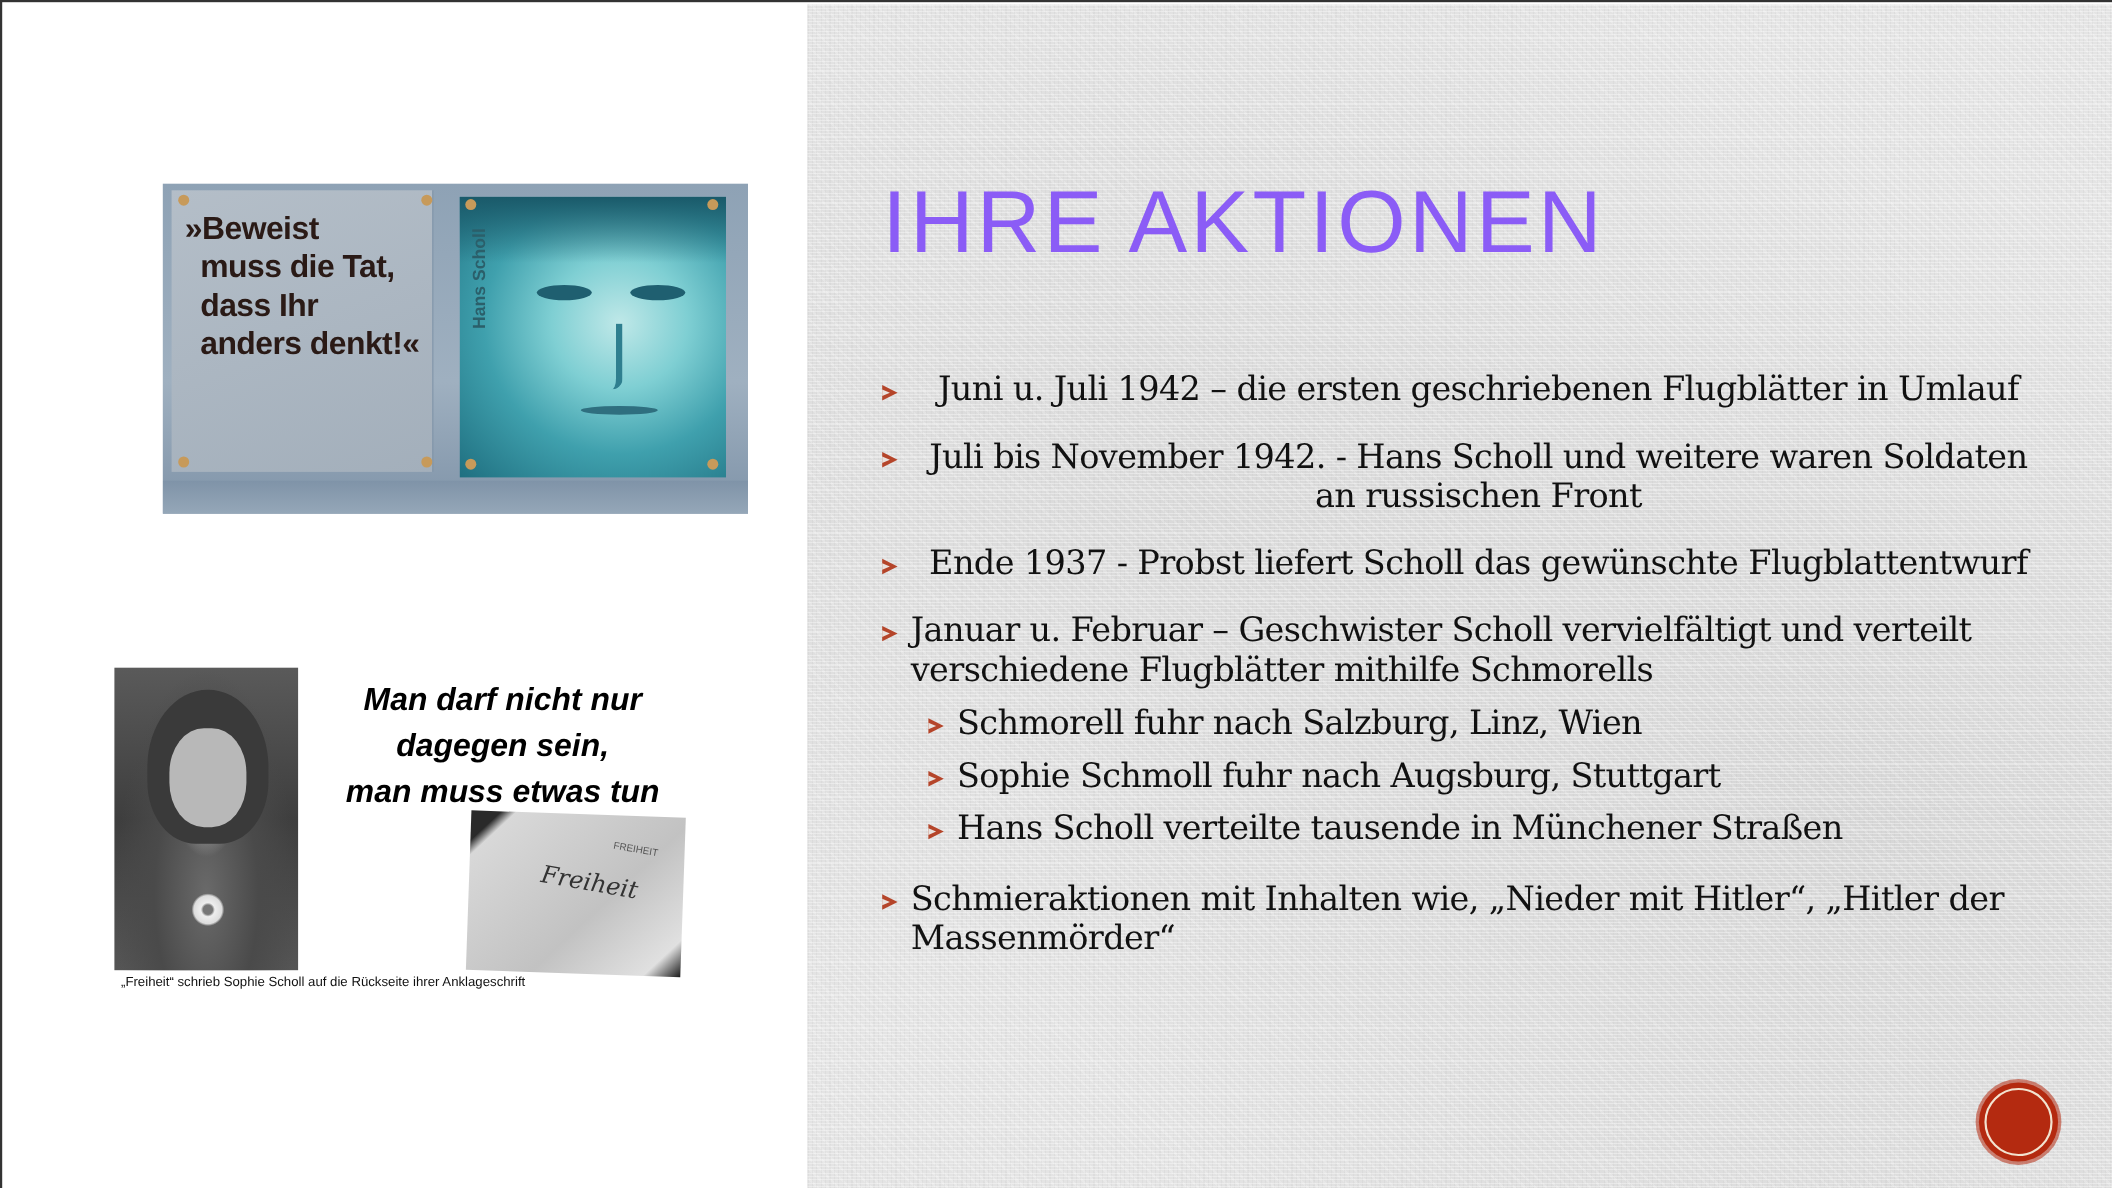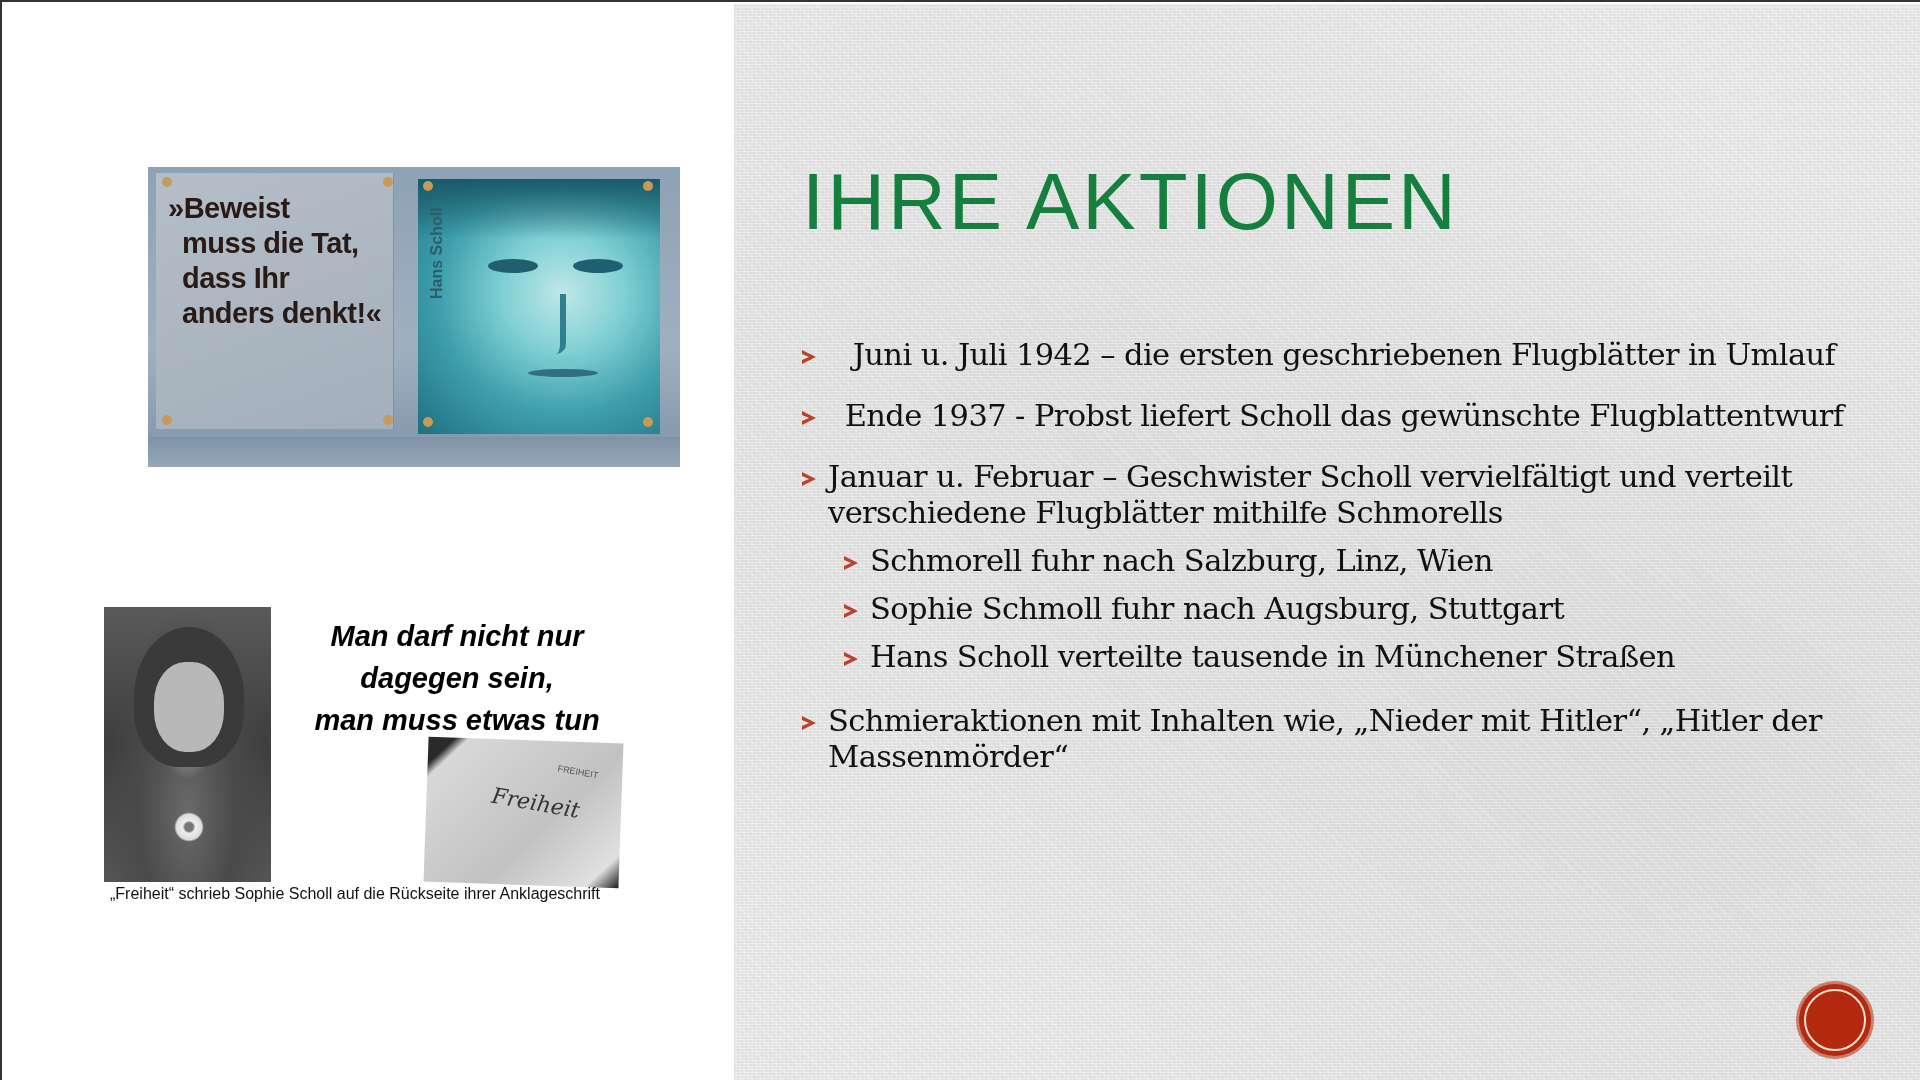--- a/index.html
+++ b/index.html
@@ -99,28 +99,28 @@
     .freiheit-word {
       position: absolute; left: 65px; top: 50px;
       font-family: "DejaVu Serif", serif; font-style: italic; font-size: 22px; color: #333;
       transform: rotate(8deg);
     }
     .freiheit-small {
       position: absolute; left: 130px; top: 25px; font-family: "Liberation Sans", sans-serif; font-size: 9px; color: #555; transform: rotate(8deg);
     }
     .caption {
       position: absolute; left: 0; top: 278px; width: 535px;
-      font-family: "Liberation Sans", sans-serif; font-size: 16px; color: #111; padding-left: 6px;
+      font-family: "Liberation Sans", sans-serif; font-size: 12px; color: #111; padding-left: 6px;
     }
 
     
     .slide-title {
       position: absolute; left: 800px; top: 150px;
       font-family: "Liberation Sans", sans-serif; font-size: 80px; font-weight: normal;
-      letter-spacing: 3px; color: #15803d; line-height: 100px;
+      letter-spacing: 3px; color: #8b5cf6; line-height: 100px;
     }
 
     
     .bullets {
       position: absolute; left: 798px; top: 335px; width: 1060px;
       font-family: "DejaVu Serif", serif; color: #111;
     }
     .bullet {
       position: relative; padding-left: 28px; font-size: 30.5px; line-height: 36px;
       letter-spacing: -0.6px;
@@ -209,20 +209,24 @@
 
   <h1 class="slide-title">IHRE AKTIONEN</h1>
 
   <div class="bullets">
     <div class="bullet gap">
       <span class="arrow"></span>
       <span>Juni u. Juli 1942 – die ersten geschriebenen Flugblätter in Umlauf</span>
     </div>
     <div class="bullet gap">
       <span class="arrow"></span>
+      <span>Juli bis November 1942. - Hans Scholl und weitere waren Soldaten an russischen Front</span>
+    </div>
+    <div class="bullet gap">
+      <span class="arrow"></span>
       <span>Ende 1937 -  Probst liefert Scholl das gewünschte Flugblattentwurf</span>
     </div>
     <div class="bullet" style="margin-bottom:12px;">
       <span class="arrow"></span>
       <span>Januar u. Februar – Geschwister Scholl vervielfältigt und verteilt verschiedene Flugblätter mithilfe Schmorells</span>
     </div>
     <div class="bullet sub">
       <span class="arrow"></span>
       <span>Schmorell fuhr nach Salzburg, Linz, Wien</span>
     </div>

